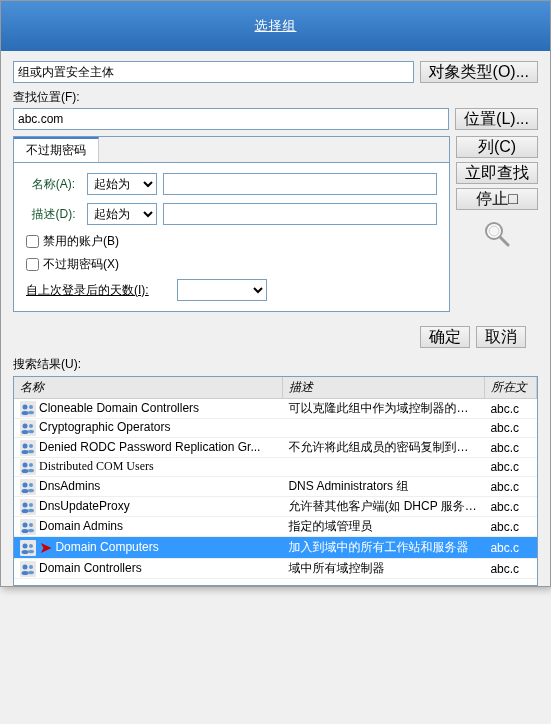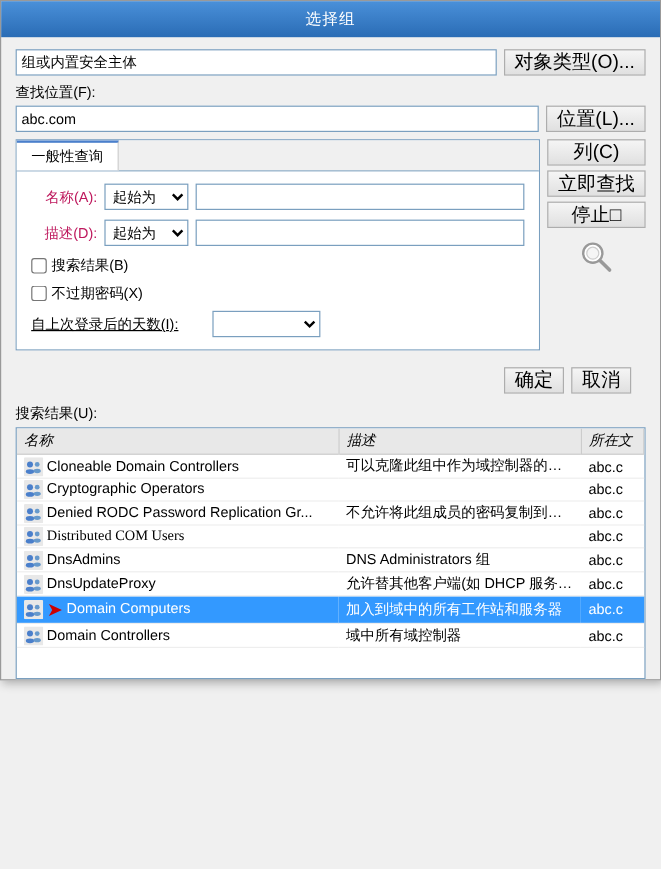--- a/index.html
+++ b/index.html
@@ -14,24 +14,25 @@
     .dialog {
       width: 551px;
       background: #f0f0f0;
       border: 1px solid #999;
       box-shadow: 2px 2px 8px rgba(0,0,0,0.3);
     }
     .title-bar {
       background: linear-gradient(to bottom, #4a90d9, #2a6cb5);
       color: white;
       text-align: center;
-      padding: 6px 0;
+      padding: 16px 0;
       font-size: 13px;
       font-weight: normal;
       letter-spacing: 1px;
+      text-decoration: underline;
     }
     .dialog-body {
       padding: 10px 12px 0 12px;
     }
     .field-row {
       margin-bottom: 6px;
     }
     .field-label {
       font-size: 12px;
       color: #000;
@@ -86,22 +87,22 @@
     }
     .form-row {
       display: flex;
       align-items: center;
       margin-bottom: 8px;
       gap: 6px;
     }
     .form-label {
       width: 55px;
       font-size: 12px;
-      color: #be185d;
-      text-align: right;
+      color: #14532d;
+      text-align: center;
       flex-shrink: 0;
     }
     .select-box {
       height: 22px;
       border: 1px solid #7a9fbf;
       background: white;
       font-size: 12px;
       font-family: inherit;
       padding: 0 2px;
       min-width: 70px;
@@ -229,21 +230,21 @@
       <div class="field-input-row">
         <input type="text" class="text-input" value="abc.com" readonly="" style="">
         <button class="btn">位置(L)...</button>
       </div>
     </div>
 
     <div class="panel-area">
       <div class="left-panel">
         <div class="tab-panel">
           <div class="tab-header">
-            <div class="tab">一般性查询</div>
+            <div class="tab">不过期密码</div>
           </div>
           <div class="tab-content">
 
             <div class="form-row">
               <span class="form-label">名称(A):</span>
               <select class="select-box">
                 <option>起始为</option>
               </select>
               <input type="text" class="form-text-input" style="">
             </div>
@@ -251,21 +252,21 @@
             <div class="form-row">
               <span class="form-label">描述(D):</span>
               <select class="select-box">
                 <option>起始为</option>
               </select>
               <input type="text" class="form-text-input" style="">
             </div>
 
             <div class="checkbox-row">
               <input type="checkbox" id="cb-disabled" style="">
-              <label for="cb-disabled">搜索结果(B)</label>
+              <label for="cb-disabled">禁用的账户(B)</label>
             </div>
             <div class="checkbox-row">
               <input type="checkbox" id="cb-noexpire" style="">
               <label for="cb-noexpire">不过期密码(X)</label>
             </div>
 
             <div class="days-row">
               <span class="days-label">自上次登录后的天数(I):</span>
               <select class="days-select"></select>
             </div>
@@ -363,20 +364,31 @@
               <td style="white-space: nowrap;"><span style="display: inline-block; width: 16px; height: 16px; margin-right: 3px; vertical-align: middle;"><svg width="16" height="16" viewBox="0 0 16 16" xmlns="http://www.w3.org/2000/svg">
     <rect width="16" height="16" rx="1" fill="#e8e8e8"></rect>
     <circle cx="5" cy="6" r="2.5" fill="#4a7fcb"></circle>
     <ellipse cx="5" cy="12" rx="3.5" ry="2" fill="#4a7fcb"></ellipse>
     <circle cx="11" cy="6" r="2" fill="#6699cc"></circle>
     <ellipse cx="11" cy="11.5" rx="3" ry="1.8" fill="#6699cc"></ellipse>
   </svg></span><span>DnsUpdateProxy</span></td>
               <td style="max-width: 190px; overflow: hidden; text-overflow: ellipsis; white-space: nowrap;">允许替其他客户端(如 DHCP 服务器)执行...</td>
               <td style="white-space: nowrap;">abc.c</td>
             </tr>
+            <tr>
+              <td style="white-space: nowrap;"><span style="display: inline-block; width: 16px; height: 16px; margin-right: 3px; vertical-align: middle;"><svg width="16" height="16" viewBox="0 0 16 16" xmlns="http://www.w3.org/2000/svg">
+    <rect width="16" height="16" rx="1" fill="#e8e8e8"></rect>
+    <circle cx="5" cy="6" r="2.5" fill="#4a7fcb"></circle>
+    <ellipse cx="5" cy="12" rx="3.5" ry="2" fill="#4a7fcb"></ellipse>
+    <circle cx="11" cy="6" r="2" fill="#6699cc"></circle>
+    <ellipse cx="11" cy="11.5" rx="3" ry="1.8" fill="#6699cc"></ellipse>
+  </svg></span><span>Domain Admins</span></td>
+              <td style="max-width: 190px; overflow: hidden; text-overflow: ellipsis; white-space: nowrap;">指定的域管理员</td>
+              <td style="white-space: nowrap;">abc.c</td>
+            </tr>
             <tr class="selected">
               <td style="white-space: nowrap;"><span style="display: inline-block; width: 16px; height: 16px; margin-right: 3px; vertical-align: middle;"><svg width="16" height="16" viewBox="0 0 16 16" xmlns="http://www.w3.org/2000/svg">
     <rect width="16" height="16" rx="1" fill="#e8e8e8"></rect>
     <circle cx="5" cy="6" r="2.5" fill="#4a7fcb"></circle>
     <ellipse cx="5" cy="12" rx="3.5" ry="2" fill="#4a7fcb"></ellipse>
     <circle cx="11" cy="6" r="2" fill="#6699cc"></circle>
     <ellipse cx="11" cy="11.5" rx="3" ry="1.8" fill="#6699cc"></ellipse>
   </svg></span><span style="color: rgb(204, 0, 0); font-size: 16px; margin-right: 3px; vertical-align: middle;">➤</span><span>Domain Computers</span></td>
               <td style="max-width: 190px; overflow: hidden; text-overflow: ellipsis; white-space: nowrap;">加入到域中的所有工作站和服务器</td>
               <td style="white-space: nowrap;">abc.c</td>

